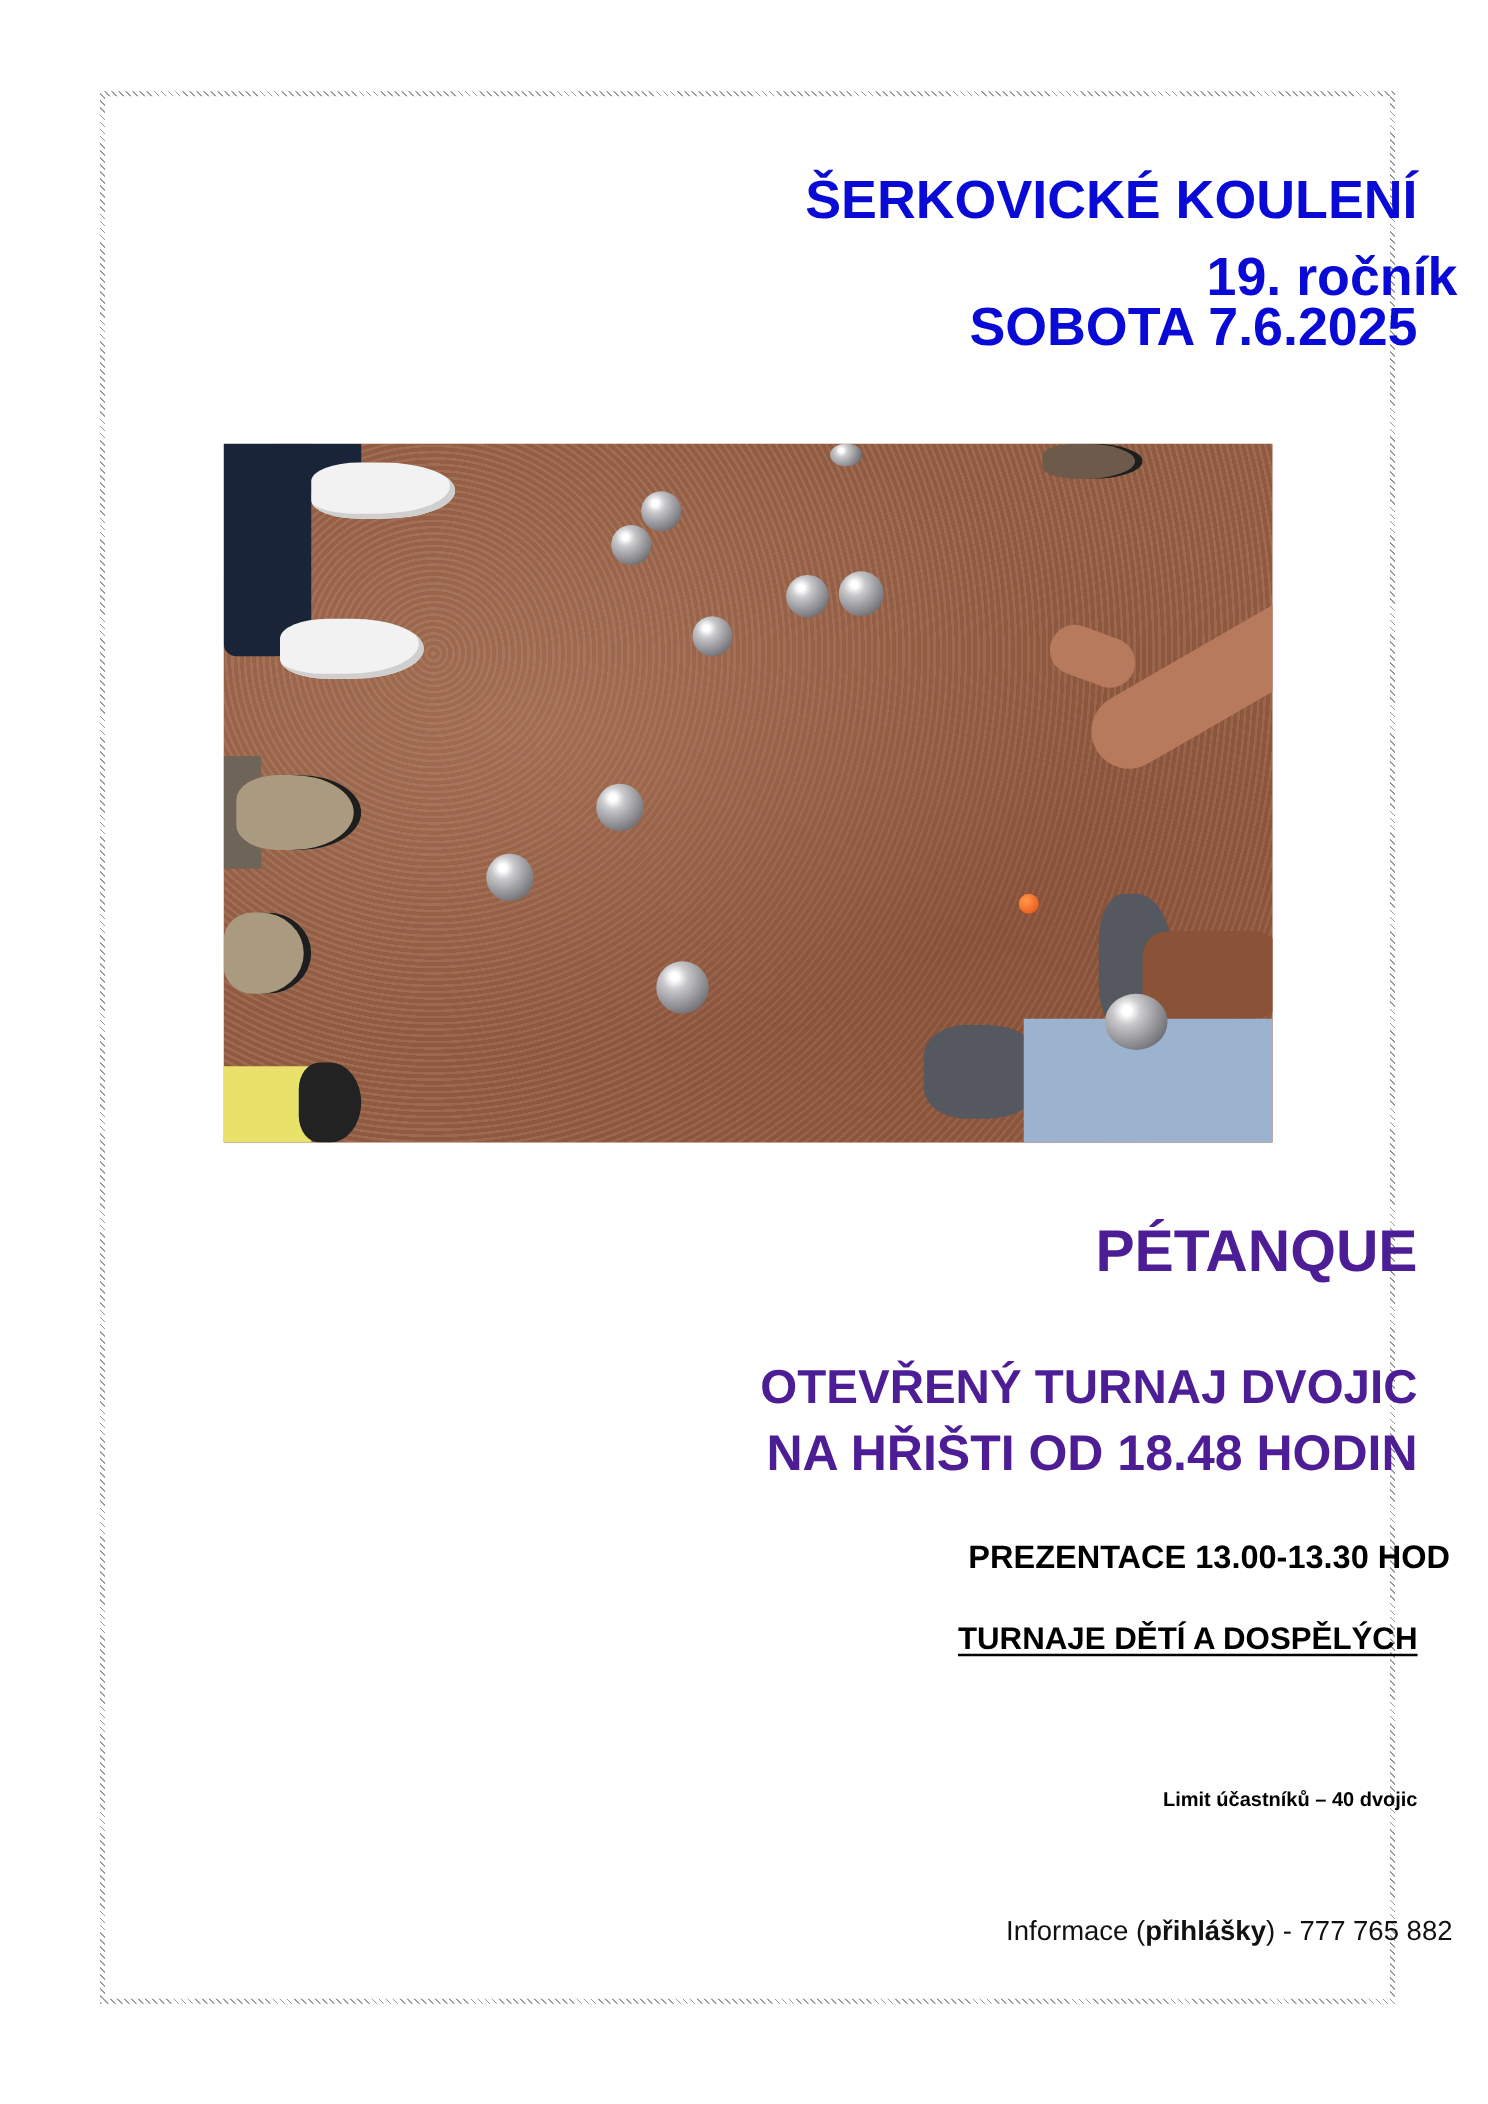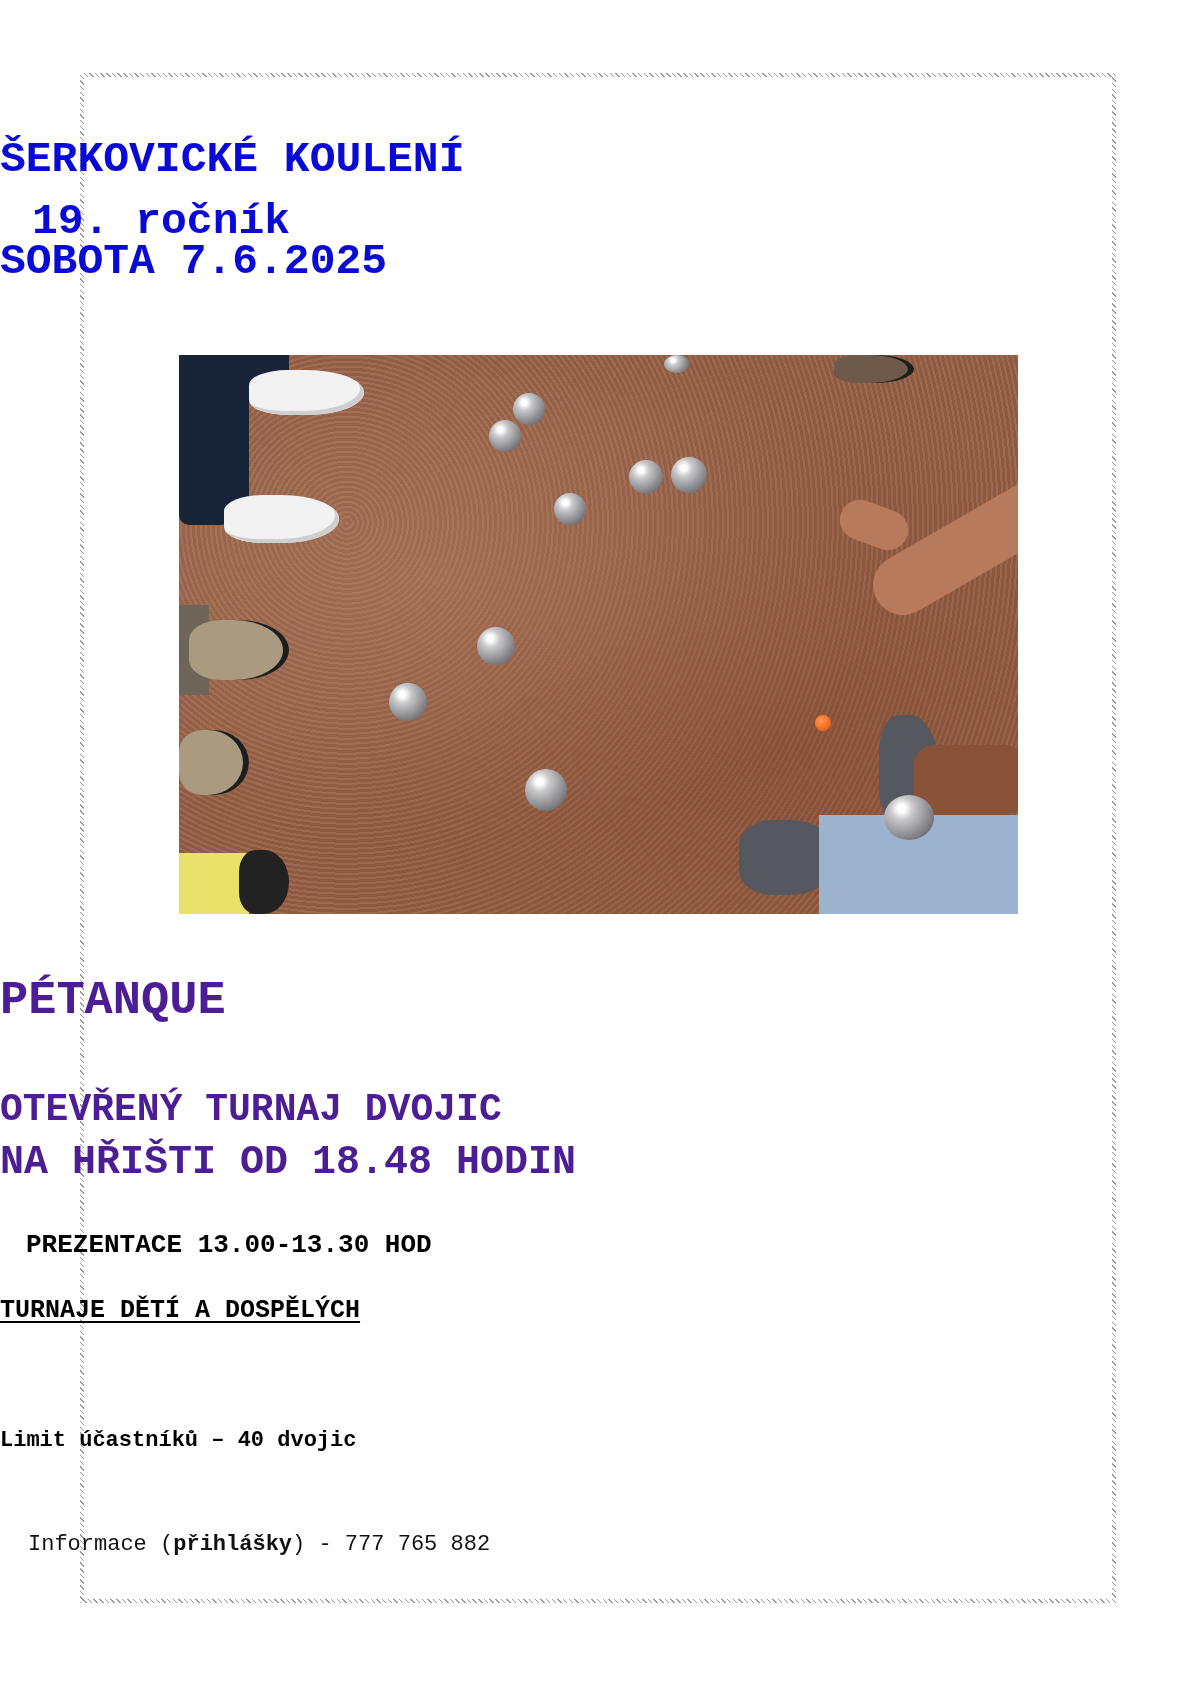--- a/index.html
+++ b/index.html
@@ -5,21 +5,21 @@
   html, body { margin: 0; padding: 0; background: #ffffff; }
   body { width: 1190px; height: 1683px; position: relative; overflow: hidden; font-family: "Liberation Sans", sans-serif; }
 
   .page-border {
     position: absolute; left: 80px; top: 73px; width: 1036px; height: 1530px;
     box-sizing: border-box;
     border: 4px solid transparent;
     border-image: repeating-linear-gradient(45deg, #9a9a9a 0 1px, #ffffff 1px 4px) 4;
   }
 
-  .line { position: absolute; left: 0; width: 1134px; text-align: left; white-space: nowrap; margin: 0; font-family: Liberation Mono, monospace; }
+  .line { position: absolute; left: 0; width: 1134px; text-align: right; white-space: nowrap; margin: 0; }
 
   .title { font-weight: bold; color: #0a0ad6; font-size: 43px; line-height: 52px; }
   .t1 { top: 134px; }
   .t2 { top: 196px; margin-left: 32px; }
   .t3 { top: 236px; }
 
   .photo {
     position: absolute; left: 179px; top: 355px; width: 839px; height: 559px;
     overflow: hidden;
     background:
@@ -39,21 +39,21 @@
   .arm { position: absolute; background: #b87a5c; border-radius: 40px; }
 
   .section { font-weight: bold; color: #4c1d95; }
   .petanque { top: 973px; font-size: 47px; line-height: 56px; }
   .sub1 { top: 1086px; font-size: 38px; line-height: 48px; }
   .sub2 { top: 1139px; font-size: 40px; line-height: 48px; }
 
   .black { color: #000000; font-weight: bold; }
   .prez { top: 1229px; font-size: 26px; line-height: 32px; margin-left: 26px; }
   .turnaje { top: 1293px; font-size: 25px; line-height: 36px; text-decoration: underline; text-underline-offset: 4px; }
-  .limit { top: 1427px; font-size: 22px; line-height: 28px; }
+  .limit { top: 1427px; font-size: 16px; line-height: 28px; }
   .info { top: 1531px; font-size: 22px; line-height: 28px; font-weight: normal; color: #111111; margin-left: 28px; }
   .info b { font-weight: bold; }
 </style>
 </head>
 <body>
 
 <div class="page-border"></div>
 
 <h1 class="line title t1">ŠERKOVICKÉ KOULENÍ</h1>
 <div class="line title t2">19. ročník</div>

